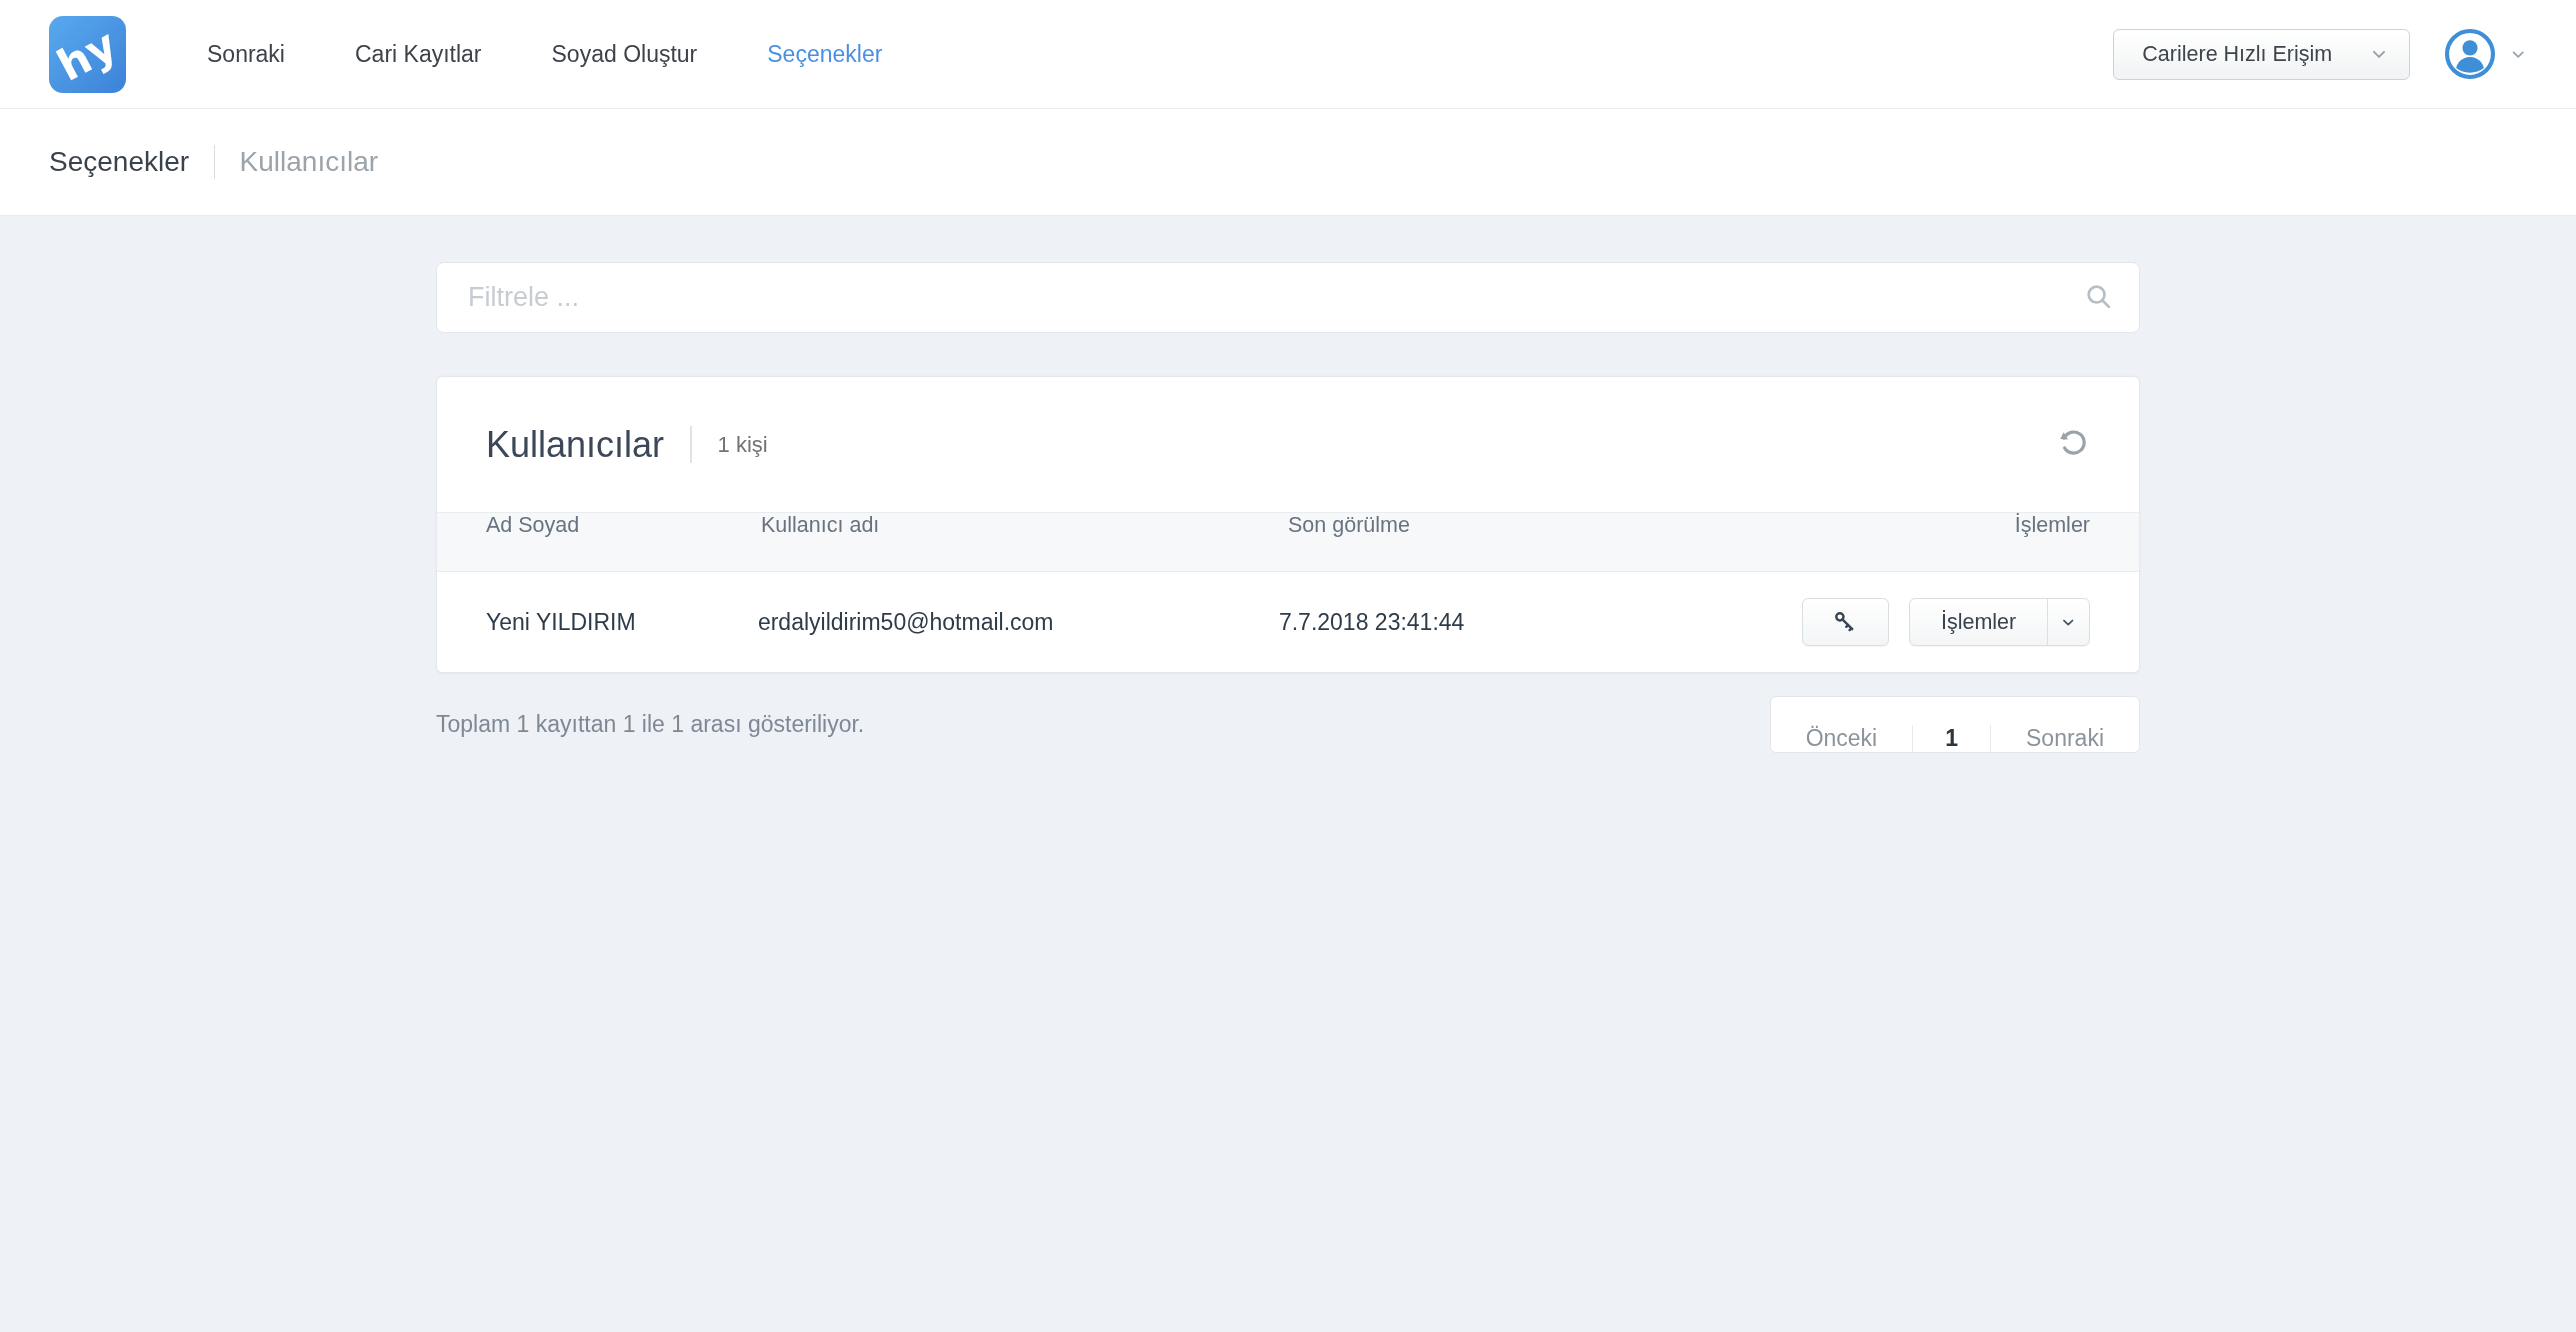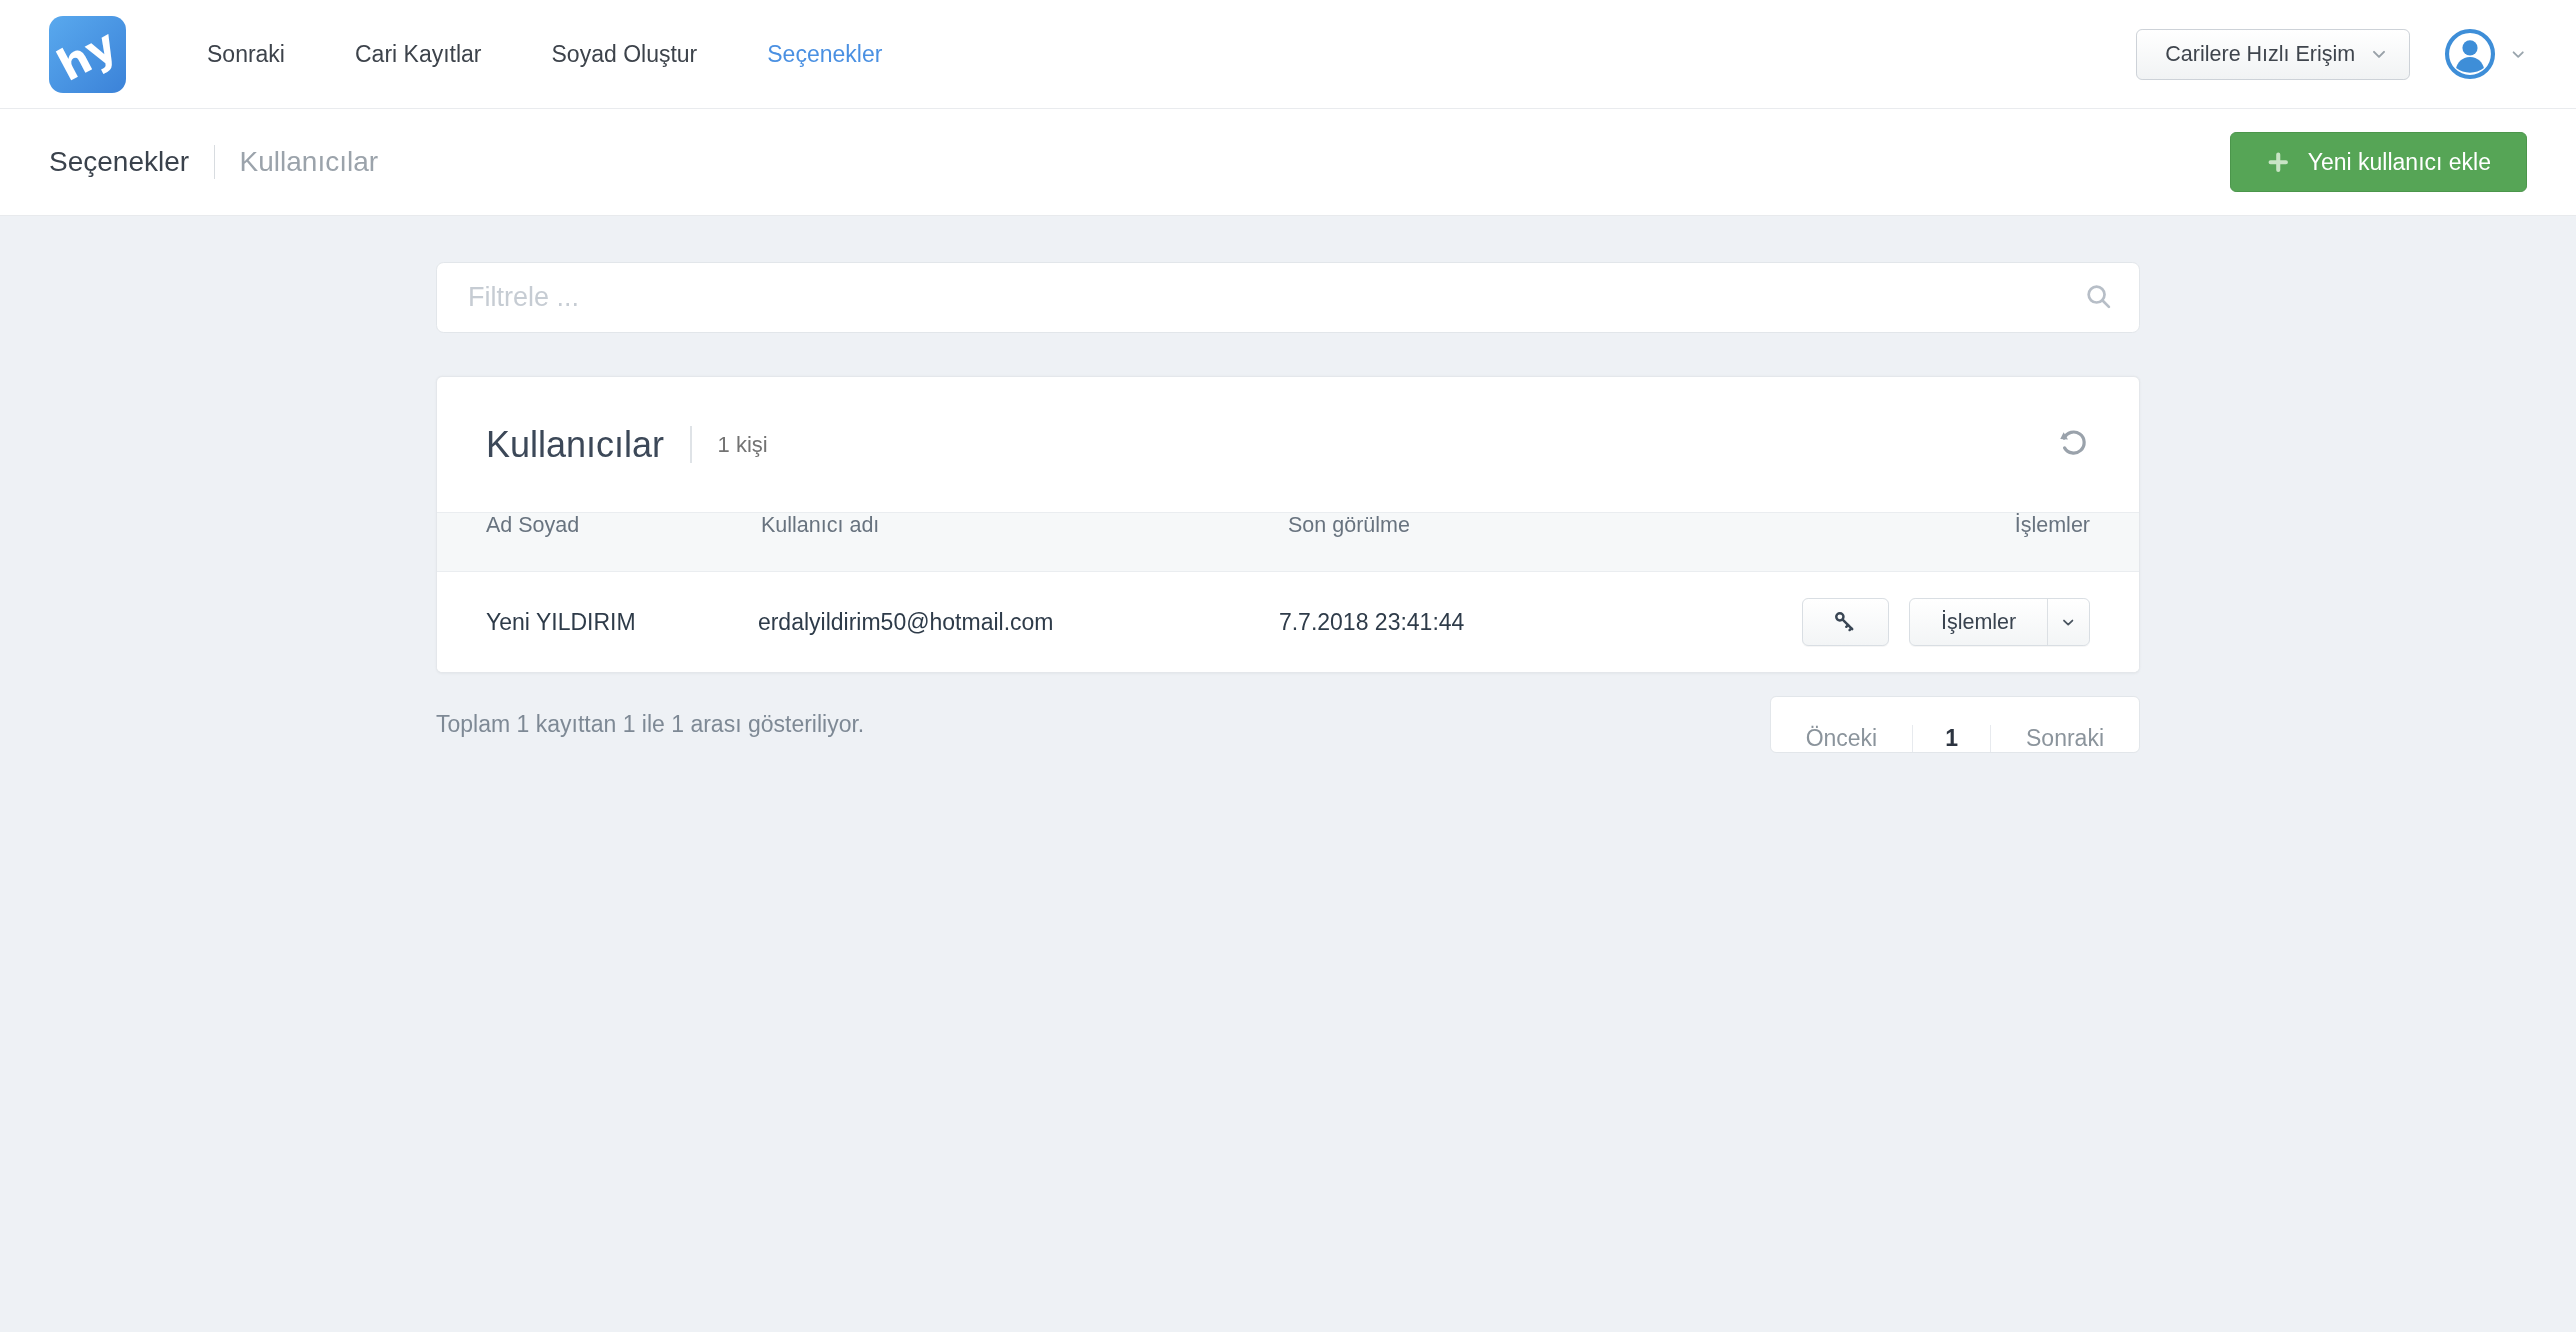--- a/index.html
+++ b/index.html
@@ -28,21 +28,21 @@
     cursor: pointer;
   }
   .nav-links { display: flex; align-items: center; }
   .nav-link {
     font-size: 23px; color: #3d434b; padding: 0 35px;
     cursor: pointer; white-space: nowrap;
   }
   .nav-link.active { color: #4a90e2; }
   .nav-right { margin-left: auto; display: flex; align-items: center; }
   .quick-select {
-    width: 274px; height: 51px;
+    width: 297px; height: 51px;
     border: 0.8px solid #cdd2d8; border-radius: 6.1px;
     background: linear-gradient(#ffffff, #f1f3f4);
     display: flex; align-items: center; justify-content: space-between;
     padding: 0 20px 0 28px;
     font-size: 21.5px; color: #3f454d; cursor: pointer;
   }
   .user-menu { display: flex; align-items: center; margin-left: 34px; cursor: pointer; }
   .avatar-svg { width: 52px; height: 52px; display: block; }
   .user-caret { margin-left: 12.3px; display: flex; }
 
@@ -187,26 +187,20 @@
       </span>
     </div>
   </div>
 </div>
 
 <div class="breadcrumb-bar">
   <div class="breadcrumb">
     <span class="crumb-section">Seçenekler</span>
     <span class="crumb-sep"></span>
     <span class="crumb-page">Kullanıcılar</span>
-  </div>
-  <div class="add-btn">
-    <svg width="24.5" height="24.5" viewBox="0 0 24 24">
-      <path d="M12 4.5 V19.5 M4.5 12 H19.5" stroke="#c9e4c5" stroke-width="4" stroke-linecap="round"></path>
-    </svg>
-    <span>Yeni kullanıcı ekle</span>
   </div>
 </div>
 
 <div class="content">
 
   <div class="filter-box">
     <input class="filter-input" type="text" value="" placeholder="Filtrele ..." style="">
     <span class="search-icon">
       <svg width="34" height="34" viewBox="0 0 24 24">
         <circle cx="10.3" cy="10.3" r="5.6" fill="none" stroke="#b7bec7" stroke-width="1.9"></circle>

